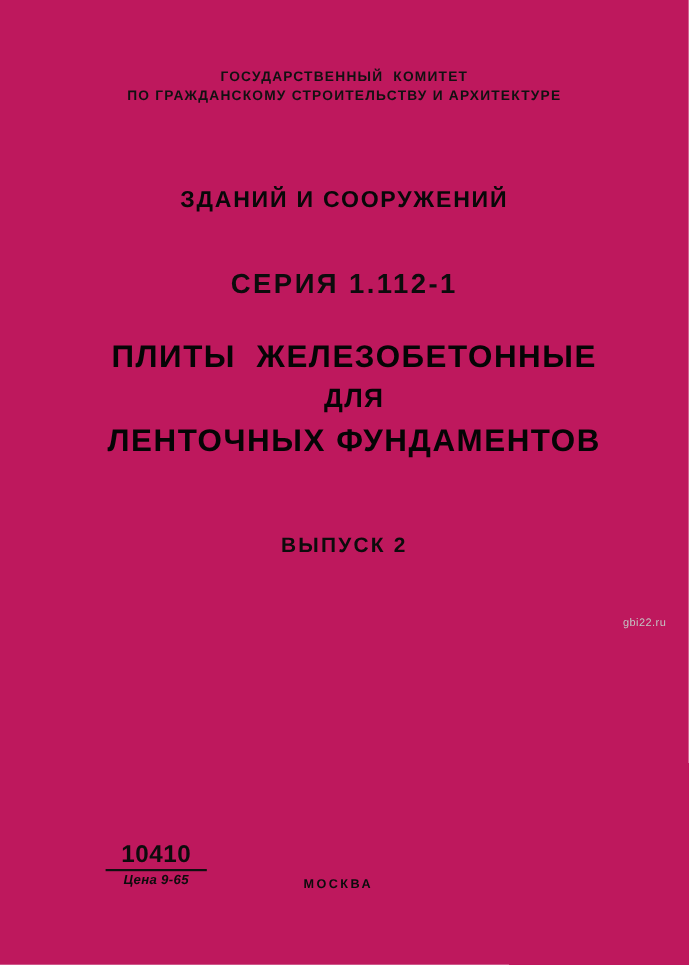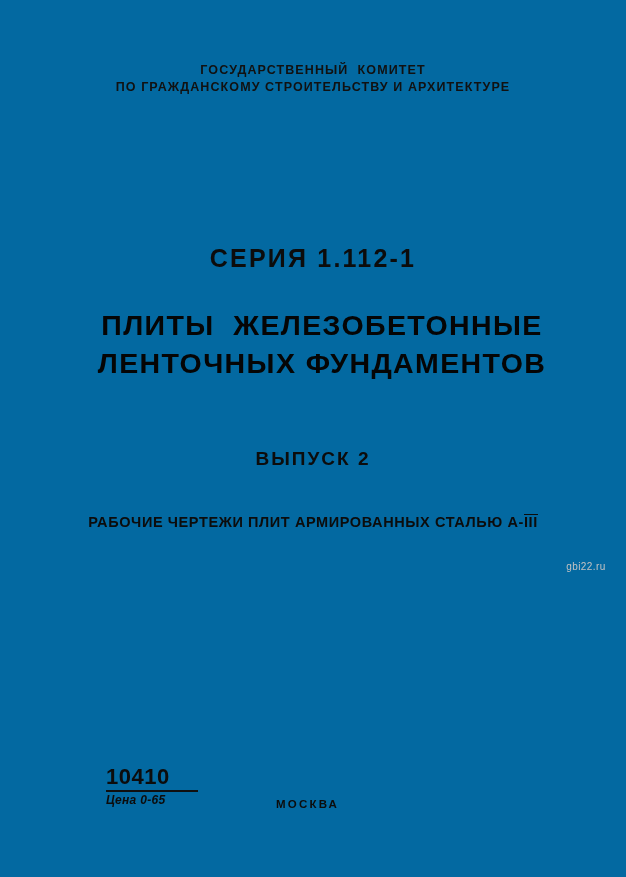--- a/index.html
+++ b/index.html
@@ -11,21 +11,21 @@
     width: 626px;
     height: 877px;
     position: relative;
     font-family: "Liberation Sans", sans-serif;
     color: #0c0c0c;
     overflow: hidden;
   }
   .page {
     position: absolute;
     inset: 0;
-    background: #0369a1;
+    background: #be185d;
   }
 
   
   .block {
     position: absolute;
     left: 0;
     width: 626px;
     text-align: center;
   }
   .line {
@@ -86,20 +86,21 @@
   }
 
   
   #issue-line {
     top: 448px;
   }
   #issue-line .line {
     font-size: 19px;
     font-weight: 700;
     letter-spacing: 2px;
+    margin-top: 38px;
   }
 
   
   #subtitle {
     top: 506px;
   }
   #subtitle .line {
     font-size: 14.5px;
     font-weight: 700;
     letter-spacing: 0.6px;
@@ -130,22 +131,23 @@
   }
   #institute .line {
     font-size: 15.5px;
     font-weight: 700;
     letter-spacing: 0.9px;
   }
 
   
   #catalog-number {
     position: absolute;
-    left: 106px;
+    left: 96px;
     top: 765px;
+    text-align: center;
   }
   #catalog-number .num {
     display: block;
     font-size: 22px;
     font-weight: 700;
     letter-spacing: 0.5px;
     line-height: 23px;
   }
   #catalog-number .rule {
     display: block;
@@ -176,43 +178,44 @@
 <body>
 
 <div class="page">
 
   <div class="block" id="committee-header">
     <span class="line">ГОСУДАРСТВЕННЫЙ  КОМИТЕТ</span>
     <span class="line">ПО ГРАЖДАНСКОМУ СТРОИТЕЛЬСТВУ И АРХИТЕКТУРЕ</span>
   </div>
 
   <div class="block" id="series-heading">
+    <span class="line">ЗДАНИЙ И СООРУЖЕНИЙ</span>
   </div>
 
   <div class="block" id="series-number">
     <span class="line">СЕРИЯ 1.112-1</span>
   </div>
 
   <div class="block" id="main-title">
     <span class="line">ПЛИТЫ  ЖЕЛЕЗОБЕТОННЫЕ</span>
+    <span class="line mid">ДЛЯ</span>
     <span class="line">ЛЕНТОЧНЫХ ФУНДАМЕНТОВ</span>
   </div>
 
   <div class="block" id="issue-line">
     <span class="line">ВЫПУСК 2</span>
   </div>
 
   <div class="block" id="subtitle">
-    <span class="line"><span>РАБОЧИЕ ЧЕРТЕЖИ ПЛИТ АРМИРОВАННЫХ СТАЛЬЮ А-</span><span class="overline">III</span></span>
   </div>
 
   <div id="watermark">gbi22.ru</div>
 
 
   <div id="catalog-number">
     <span class="num">10410</span>
     <span class="rule"></span>
-    <span class="price">Цена 0-65</span>
+    <span class="price">Цена 9-65</span>
   </div>
 
   <div id="city">МОСКВА</div>
 
 </div>
 
 </body></html>

